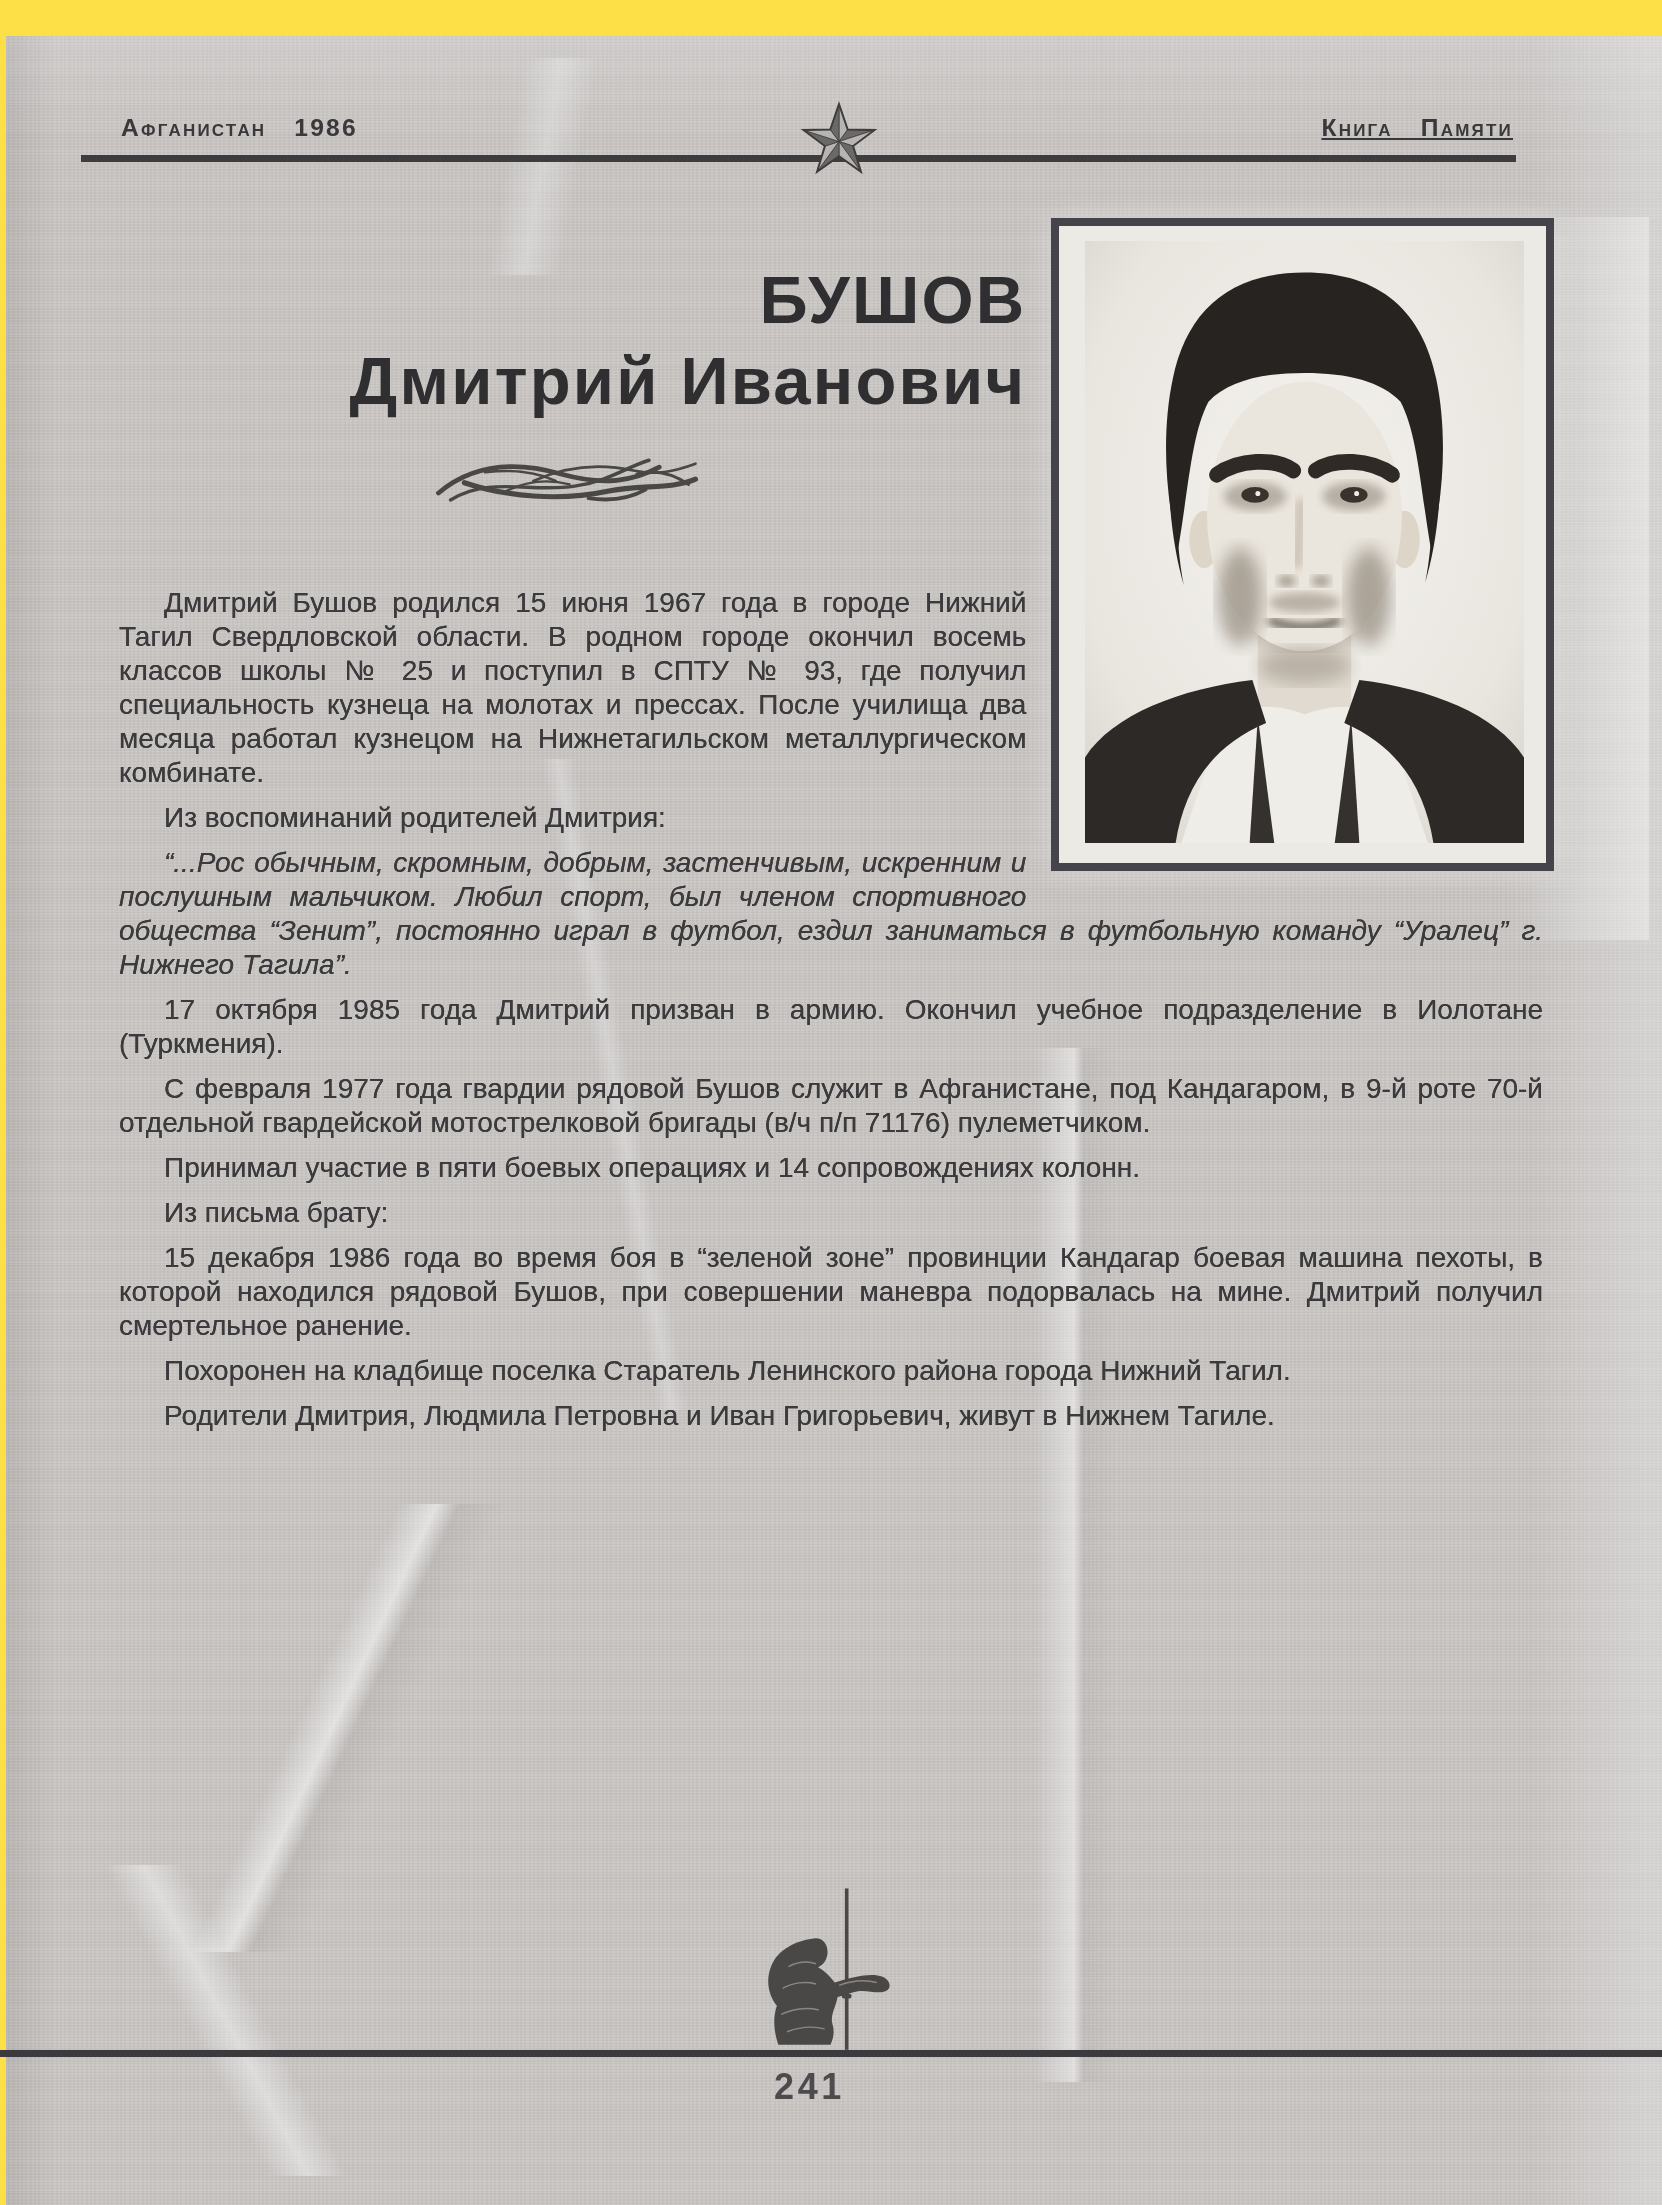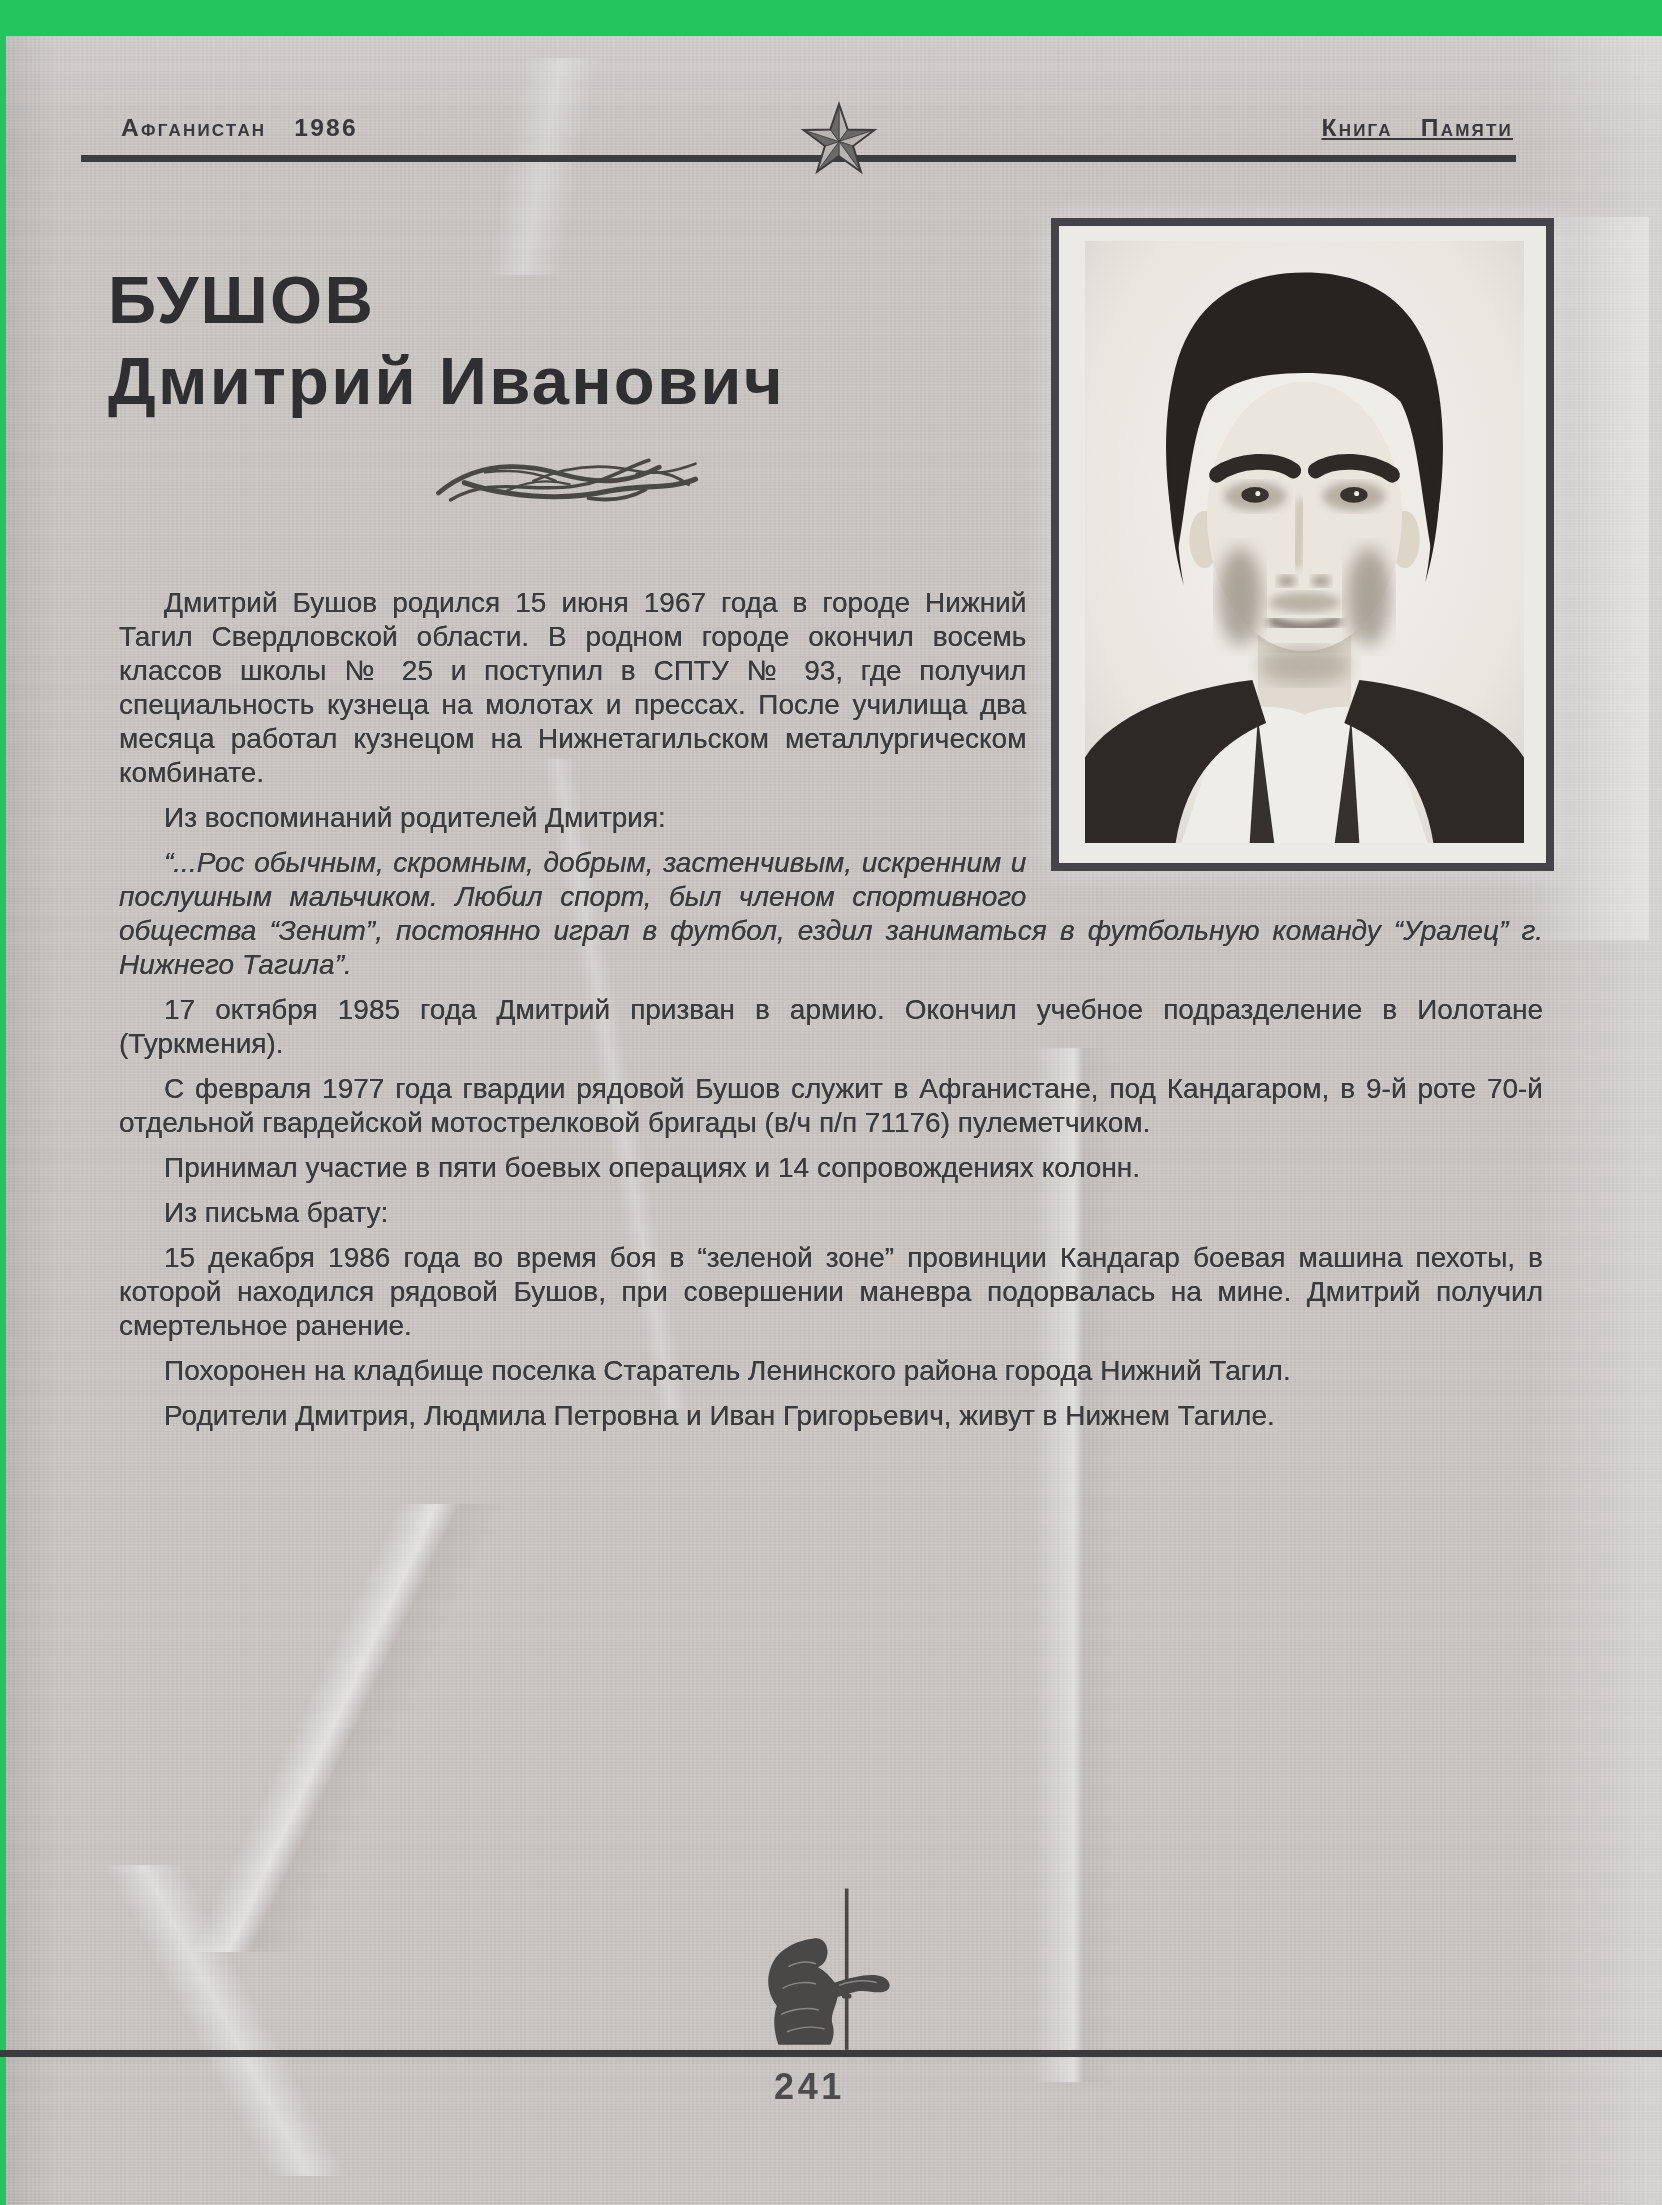--- a/index.html
+++ b/index.html
@@ -1,21 +1,21 @@
 <!DOCTYPE html>
 <html lang="ru" style="font-size:11.6px"><head>
 <meta charset="utf-8">
 <style>
   html,body{margin:0;padding:0;}
   body{
     width:1663px;height:2205px;background:#ffffff;
     font-family:"Liberation Sans","DejaVu Sans",sans-serif;
     -webkit-font-smoothing:antialiased;
   }
-  .page{position:relative;width:1663px;height:2205px;overflow:hidden;background:#22c55e;}
+  .page{position:relative;width:1663px;height:2205px;overflow:hidden;background:#fde047;}
   .paper{
     position:absolute;left:5.8px;top:36px;right:0;bottom:0;
     background:
       linear-gradient(90deg, rgba(0,0,0,0.07), rgba(0,0,0,0) 51px),
       linear-gradient(90deg, rgba(0,0,0,0) 92%, rgba(255,255,255,0.25) 99%),
       linear-gradient(180deg, rgba(255,255,255,0.15), rgba(0,0,0,0) 101px),
       repeating-linear-gradient(0deg, rgba(255,255,255,0.035) 0 1.4px, rgba(0,0,0,0.02) 1.4px 2.9px),
       repeating-linear-gradient(90deg, rgba(255,255,255,0.02) 0 2.2px, rgba(0,0,0,0.018) 2.2px 4.3px),
       #c9c6c4;
   }
@@ -45,21 +45,21 @@
   .content{position:absolute;left:108px;top:214px;width:1446px;color:#3b3a3c;}
   .photo-frame{
     float:right;width:503px;height:653px;box-sizing:border-box;
     margin:4.3px 0 19px 24.6px;border:8px solid #45444b;
     background:#eceae5;padding:14.5px 22px 20px 26px;
     box-shadow:0 0 29px rgba(255,255,255,0.35);
   }
   .photo-frame svg{width:100%;height:100%;display:block;}
 
   
-  .title-wrap{padding-right:58px;margin-top:45px;text-align:left;}
+  .title-wrap{padding-right:58px;margin-top:45px;text-align:right;}
   .title-line{font-weight:700;font-size:67px;line-height:81px;letter-spacing:2.2px;color:#2f2e30;}
   .flourish{margin:22px auto 0;width:336px;height:69px;display:block;}
 
   
   .body-text{margin-top:74px;}
   .para{
     margin:11px;text-indent:45px;text-align:justify;
     font-size:28px;line-height:34px;color:#3b3a3c;
     text-shadow:0 0 0.4px currentColor;
   }

